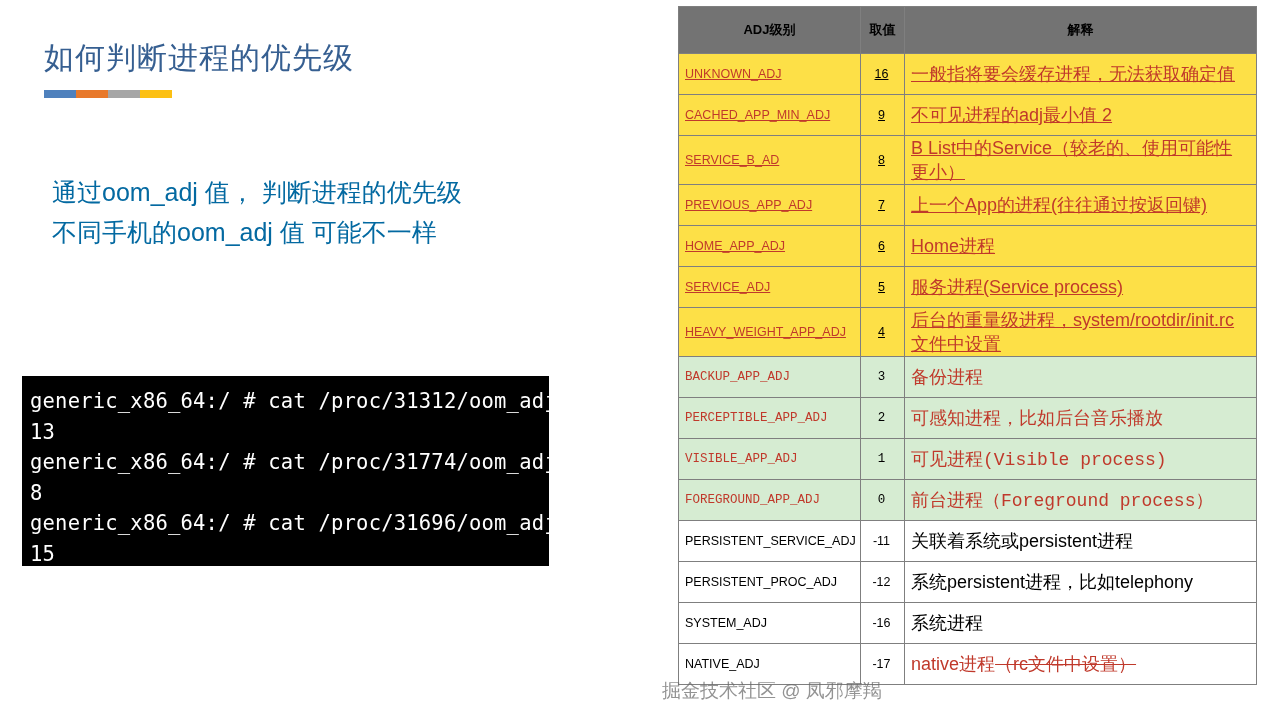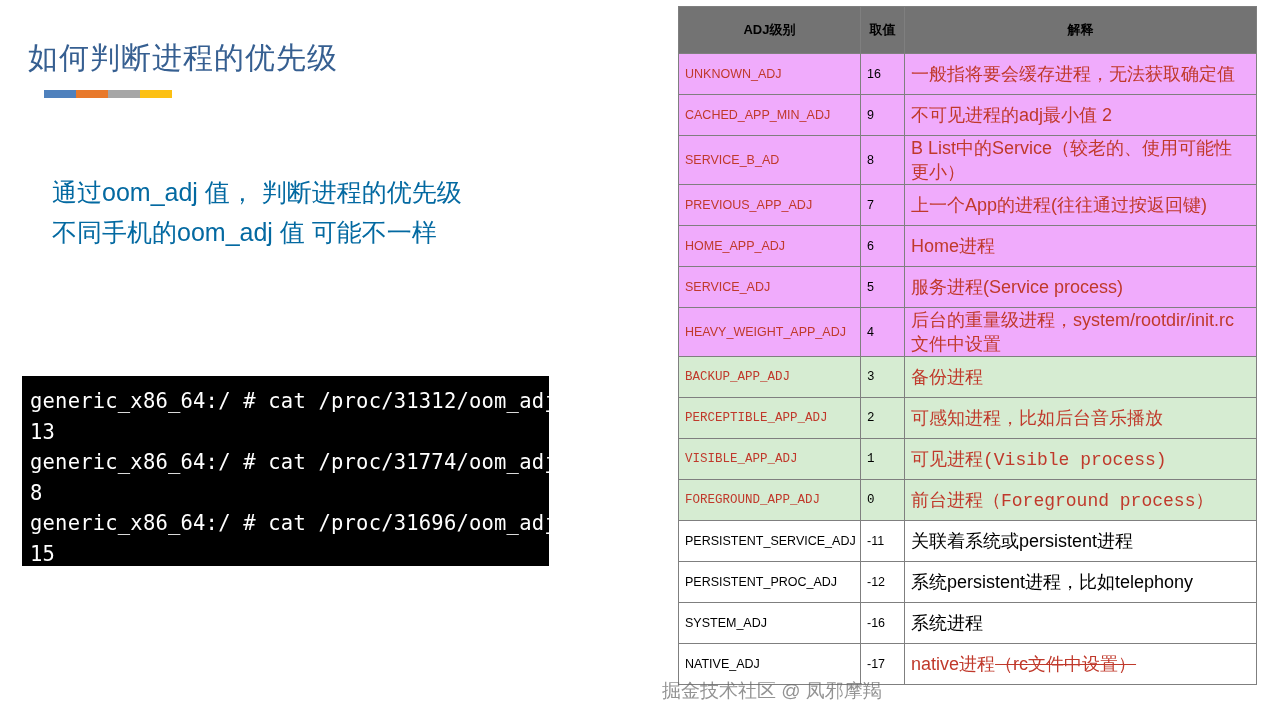--- a/index.html
+++ b/index.html
@@ -20,21 +20,21 @@
     position: absolute;
     left: 0;
     top: 0;
     width: 676px;
     height: 723px;
     background: #ffffff;
   }
 
   #slide-title {
     position: absolute;
-    left: 28px;
+    left: 44px;
     top: 38px;
     font-size: 30px;
     color: #365f91;
     letter-spacing: 1px;
     white-space: nowrap;
   }
 
   #title-underline {
     position: absolute;
     left: 44px;
@@ -109,24 +109,24 @@
     vertical-align: middle;
   }
   table.adj td {
     border: 1px solid #7f7f7f;
     height: 40px;
     vertical-align: middle;
     padding: 0 6px;
     color: #000000;
   }
   table.adj td.name { font-size: 12.5px; }
-  table.adj td.val { text-align: left; padding-right: 8px; font-size: 12.5px; }
+  table.adj td.val { text-align: center; padding-right: 8px; font-size: 12.5px; }
   table.adj td.desc { font-size: 18px; }
 
-  tr.pink td { background: #f0abfc; }
+  tr.pink td { background: #fde047; text-decoration: underline; }
   tr.pink td.name, tr.pink td.desc { color: #c0392b; }
   tr.pink td.val { color: #000000; }
 
   tr.green td { background: #d6ecd2; font-family: Liberation Mono, monospace; }
   tr.green td.name, tr.green td.desc { color: #c0392b; }
   tr.green td.val { color: #000000; }
 
   tr.white td { background: #ffffff; color: #000000; }
 
   tr.white td.desc .red { color: #c0392b; }

